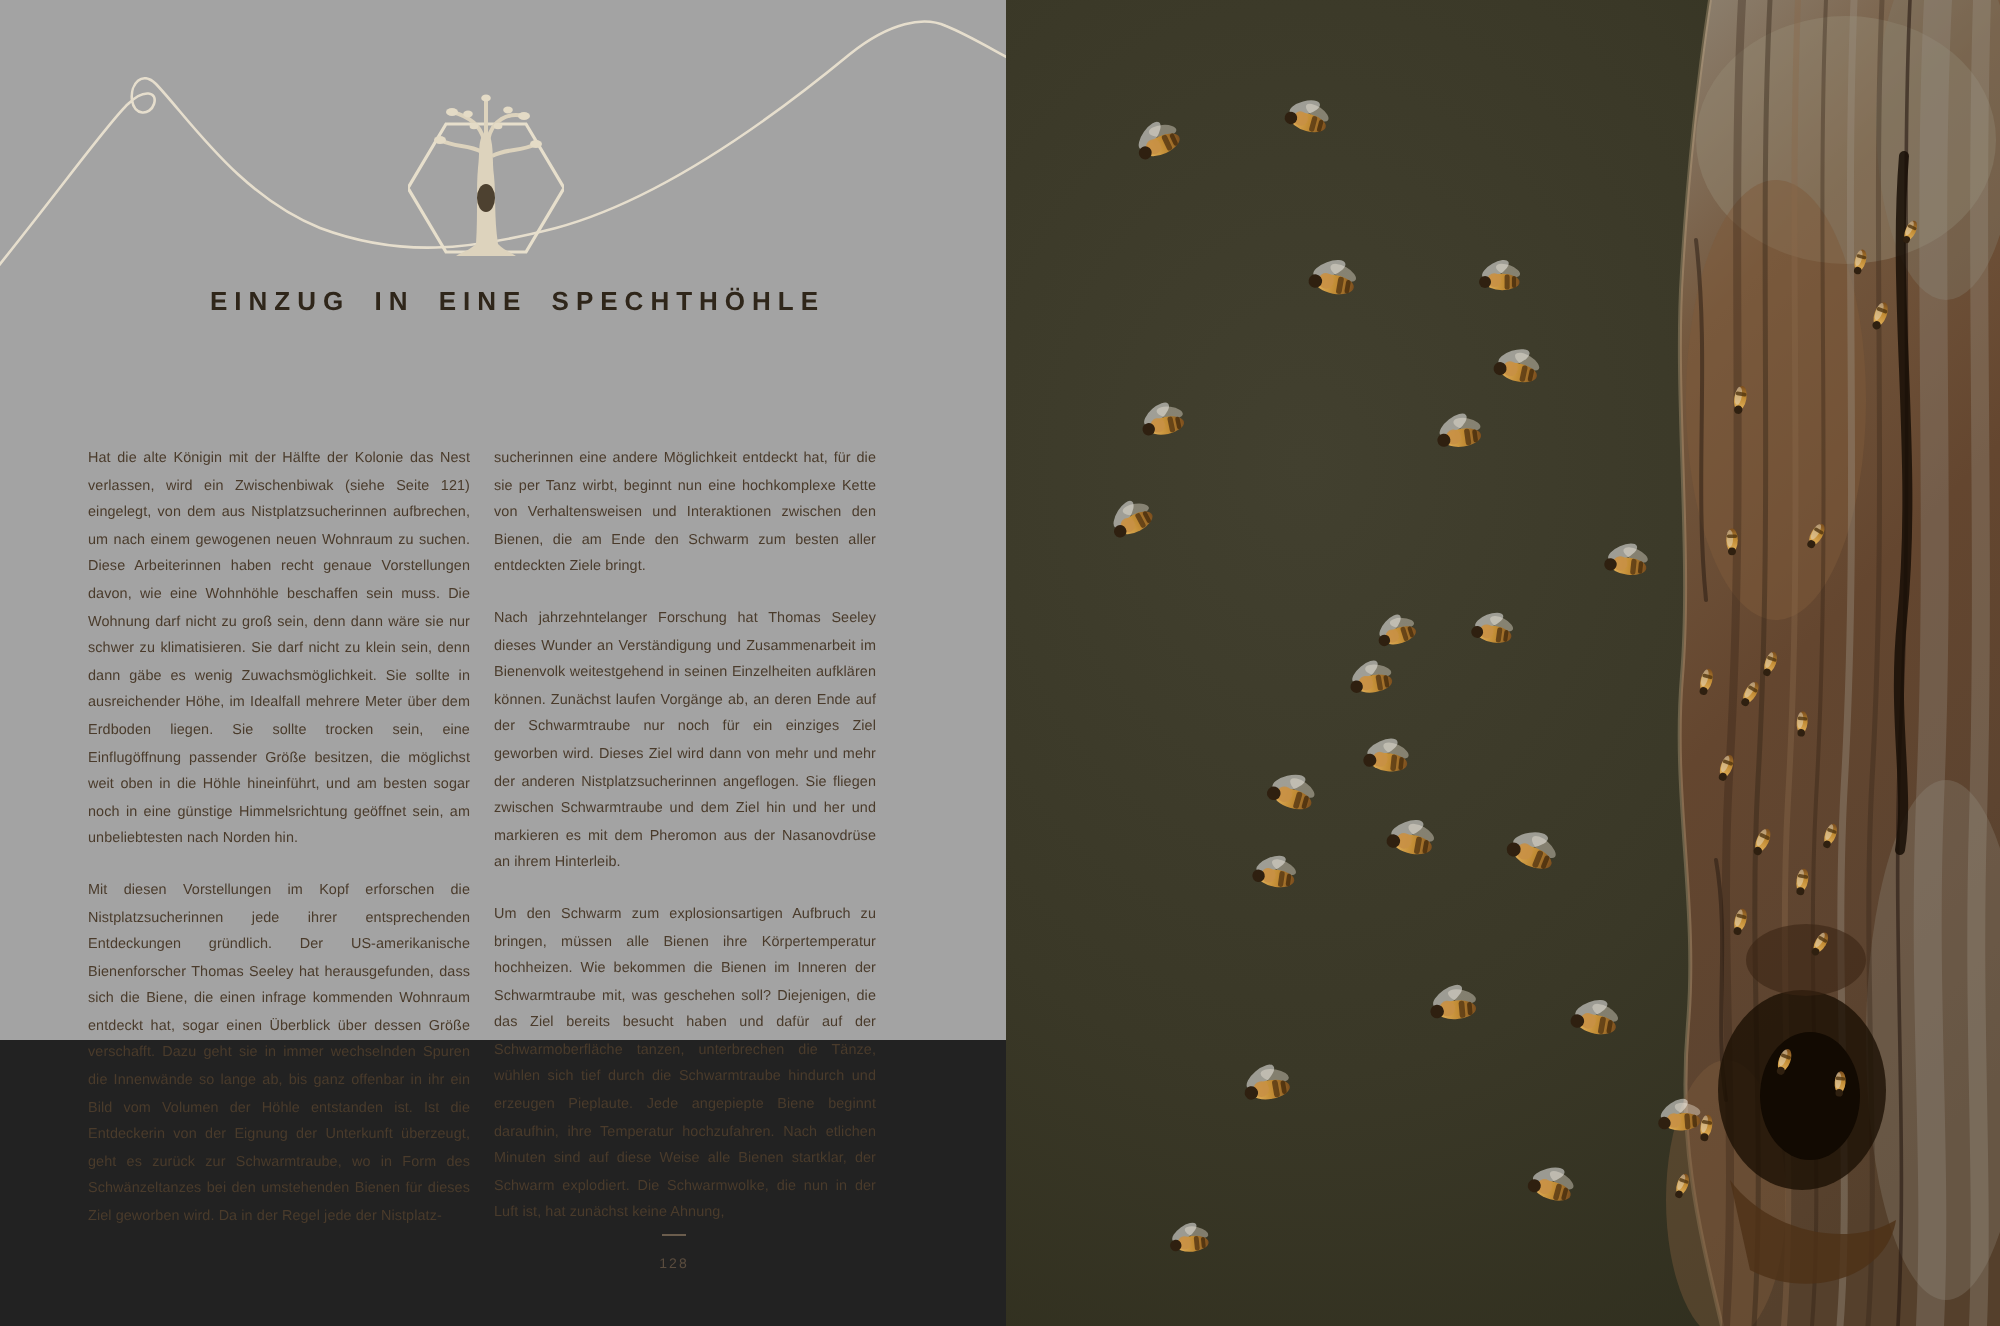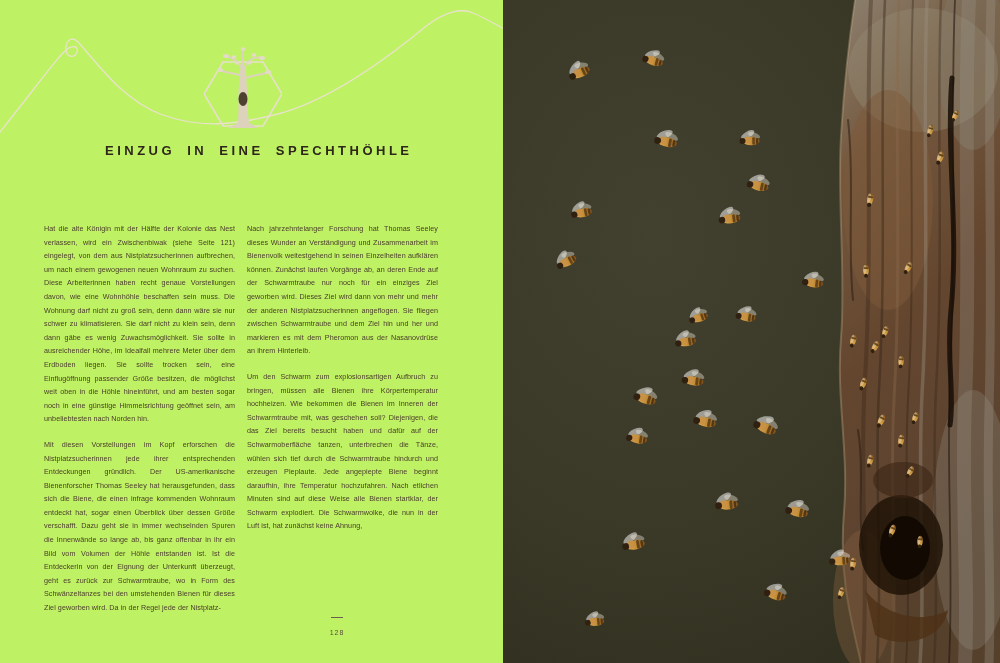--- a/index.html
+++ b/index.html
@@ -1,18 +1,18 @@
 <!DOCTYPE html>
 <html><head>
 <meta charset="utf-8">
 <style>
   html,body{margin:0;padding:0;background:#222;}
   .spread{position:relative;width:1000px;height:663px;overflow:hidden;font-family:"Liberation Sans",sans-serif;}
   
-  .left-page{position:absolute;left:0;top:0;width:503px;height:663px;background:#bef264;}
+  .left-page{position:absolute;left:0;top:0;width:503px;height:520px;background:#a3a3a3;}
   .deco-line{position:absolute;left:0;top:0;width:503px;height:170px;}
   .logo{position:absolute;left:204px;top:46px;width:78px;height:88px;}
   .chapter-title{position:absolute;left:105px;top:143px;width:390px;
     font-size:13px;font-weight:bold;color:#2f261a;letter-spacing:3.5px;word-spacing:5px;}
   .col{position:absolute;top:222px;width:191px;font-size:7.2px;line-height:13.6px;
     color:#4a3b2b;text-align:justify;letter-spacing:0.05px;}
   .col1{left:44px;}
   .col2{left:247px;}
   .col p{margin:0 0 12px 0;}
   .folio{position:absolute;left:319px;top:617px;width:36px;text-align:center;color:#5a4c3e;}
@@ -65,20 +65,21 @@
       <ellipse cx="39" cy="53" rx="4.5" ry="7" fill="#4d4130"></ellipse>
     </svg>
 
     <div class="chapter-title">EINZUG IN EINE SPECHTHÖHLE</div>
 
     <div class="col col1">
       <p>Hat die alte Königin mit der Hälfte der Kolonie das Nest verlassen, wird ein Zwischenbiwak (siehe Seite 121) eingelegt, von dem aus Nistplatzsucherinnen aufbrechen, um nach einem gewogenen neuen Wohnraum zu suchen. Diese Arbeiterinnen haben recht genaue Vorstellungen davon, wie eine Wohnhöhle beschaffen sein muss. Die Wohnung darf nicht zu groß sein, denn dann wäre sie nur schwer zu klimatisieren. Sie darf nicht zu klein sein, denn dann gäbe es wenig Zuwachsmöglichkeit. Sie sollte in ausreichender Höhe, im Idealfall mehrere Meter über dem Erdboden liegen. Sie sollte trocken sein, eine Einflugöffnung passender Größe besitzen, die möglichst weit oben in die Höhle hineinführt, und am besten sogar noch in eine günstige Himmelsrichtung geöffnet sein, am unbeliebtesten nach Norden hin.</p>
       <p>Mit diesen Vorstellungen im Kopf erforschen die Nistplatzsucherinnen jede ihrer entsprechenden Entdeckungen gründlich. Der US-amerikanische Bienenforscher Thomas Seeley hat herausgefunden, dass sich die Biene, die einen infrage kommenden Wohnraum entdeckt hat, sogar einen Überblick über dessen Größe verschafft. Dazu geht sie in immer wechselnden Spuren die Innenwände so lange ab, bis ganz offenbar in ihr ein Bild vom Volumen der Höhle entstanden ist. Ist die Entdeckerin von der Eignung der Unterkunft überzeugt, geht es zurück zur Schwarmtraube, wo in Form des Schwänzeltanzes bei den umstehenden Bienen für dieses Ziel geworben wird. Da in der Regel jede der Nistplatz-</p>
     </div>
     <div class="col col2">
+      <p>sucherinnen eine andere Möglichkeit entdeckt hat, für die sie per Tanz wirbt, beginnt nun eine hochkomplexe Kette von Verhaltensweisen und Interaktionen zwischen den Bienen, die am Ende den Schwarm zum besten aller entdeckten Ziele bringt.</p>
       <p>Nach jahrzehntelanger Forschung hat Thomas Seeley dieses Wunder an Verständigung und Zusammenarbeit im Bienenvolk weitestgehend in seinen Einzelheiten aufklären können. Zunächst laufen Vorgänge ab, an deren Ende auf der Schwarmtraube nur noch für ein einziges Ziel geworben wird. Dieses Ziel wird dann von mehr und mehr der anderen Nistplatzsucherinnen angeflogen. Sie fliegen zwischen Schwarmtraube und dem Ziel hin und her und markieren es mit dem Pheromon aus der Nasanovdrüse an ihrem Hinterleib.</p>
       <p>Um den Schwarm zum explosionsartigen Aufbruch zu bringen, müssen alle Bienen ihre Körpertemperatur hochheizen. Wie bekommen die Bienen im Inneren der Schwarmtraube mit, was geschehen soll? Diejenigen, die das Ziel bereits besucht haben und dafür auf der Schwarmoberfläche tanzen, unterbrechen die Tänze, wühlen sich tief durch die Schwarmtraube hindurch und erzeugen Pieplaute. Jede angepiepte Biene beginnt daraufhin, ihre Temperatur hochzufahren. Nach etlichen Minuten sind auf diese Weise alle Bienen startklar, der Schwarm explodiert. Die Schwarmwolke, die nun in der Luft ist, hat zunächst keine Ahnung,</p>
     </div>
 
     <div class="folio">
       <span class="rule"></span>
       <span class="num">128</span>
     </div>
   </div>
 

